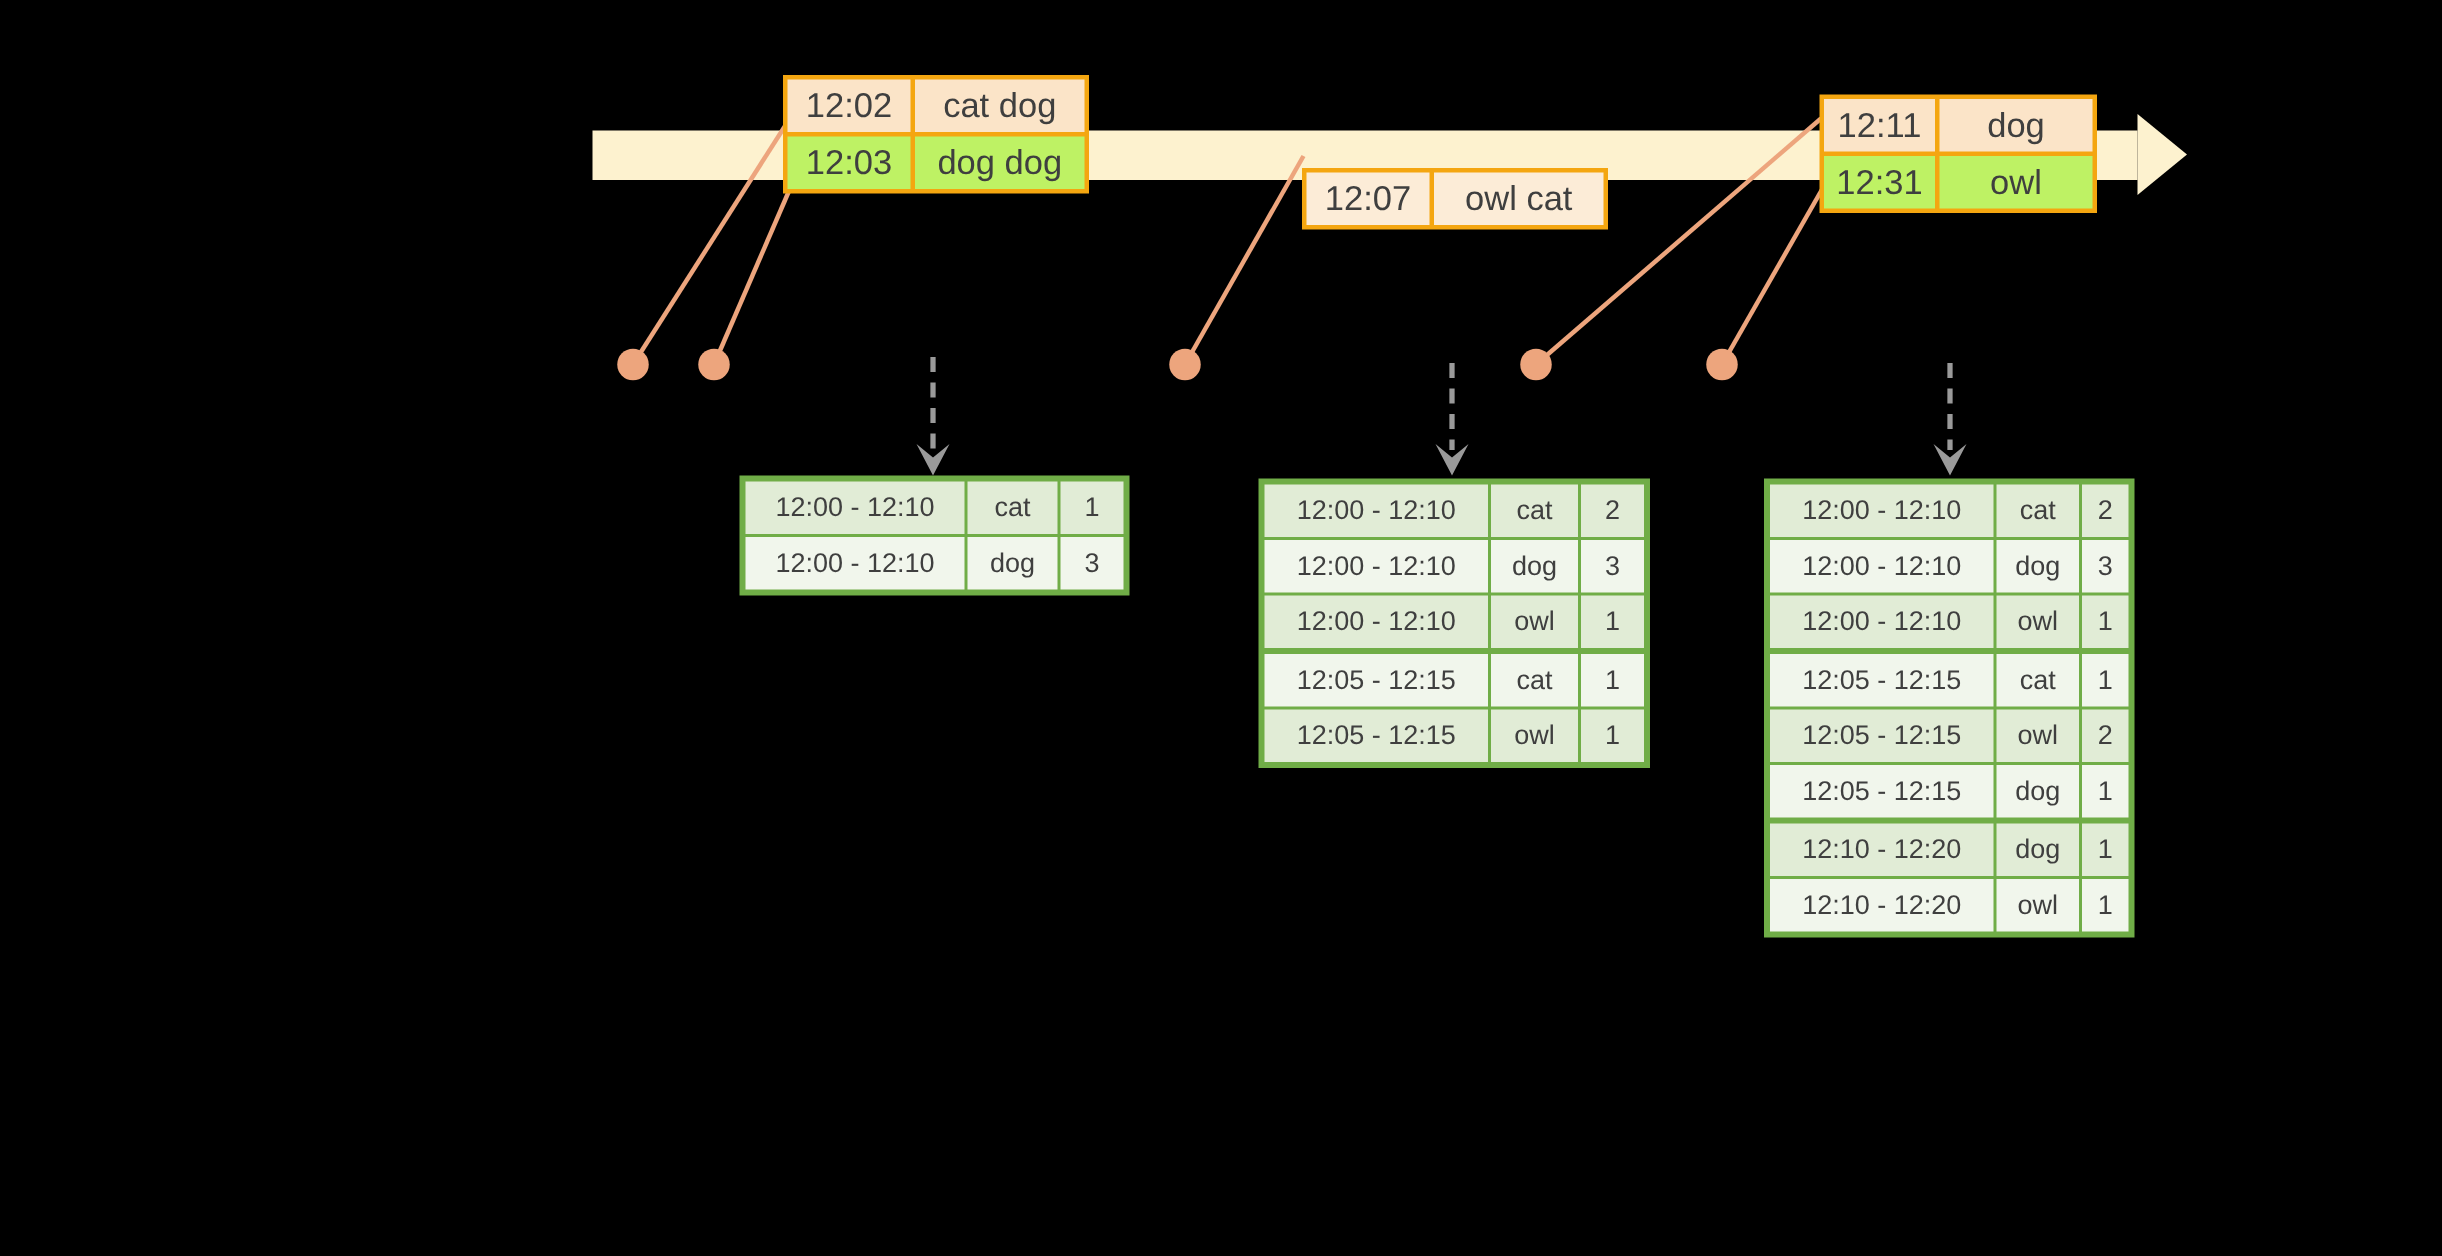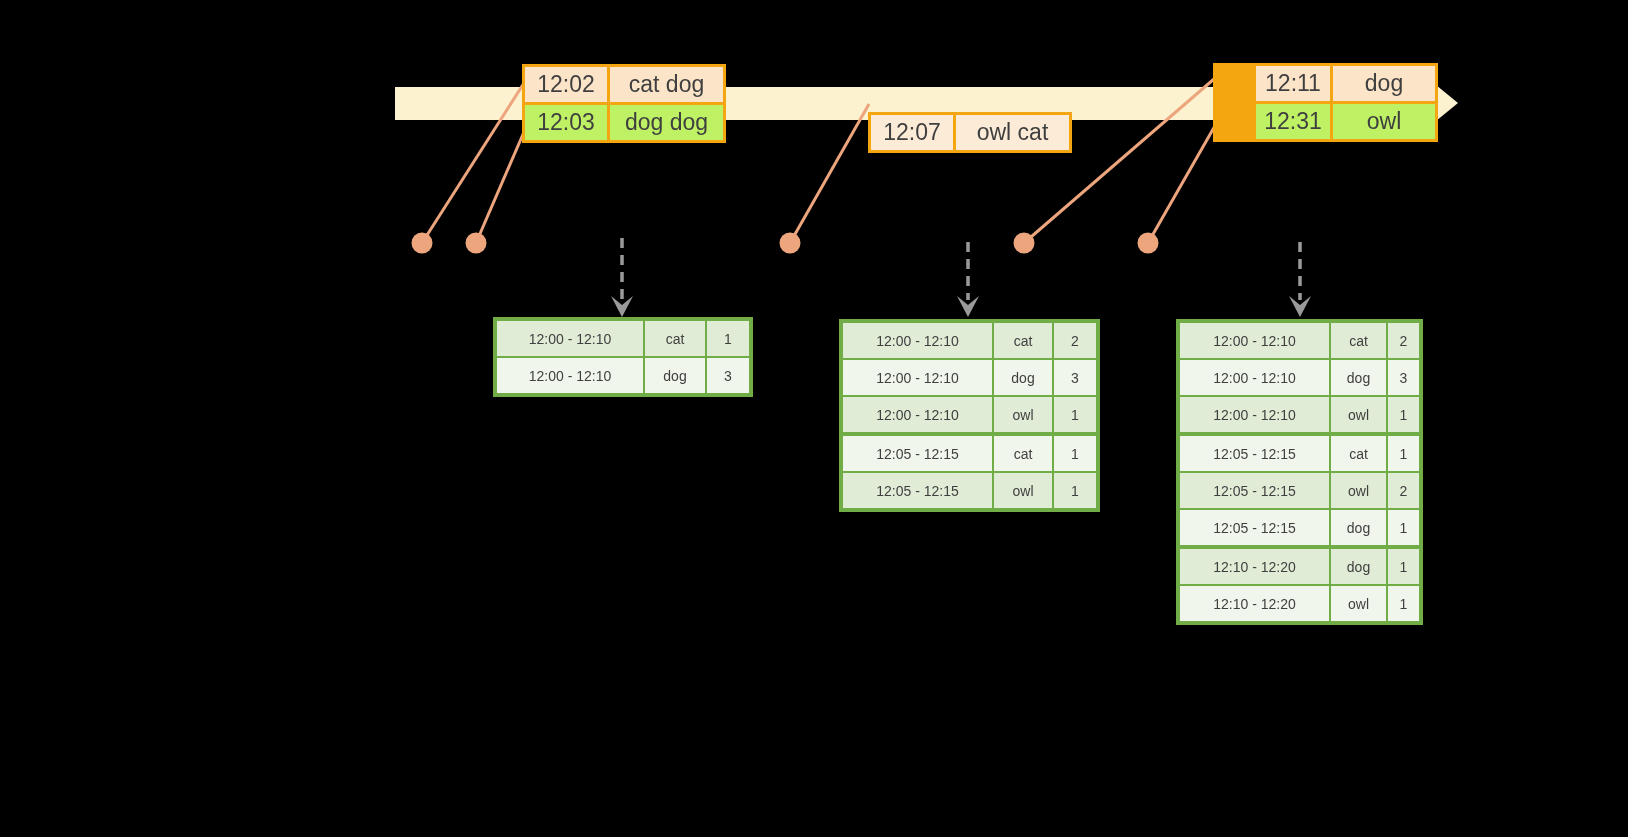--- a/index.html
+++ b/index.html
@@ -3,36 +3,36 @@
 <meta charset="utf-8">
 <style>
   html,body{margin:0;padding:0;background:#000;}
   body{width:1628px;height:837px;overflow:hidden;font-family:"Liberation Sans",sans-serif;}
   .stage{position:relative;width:1628px;height:837px;background:#000;}
   .layer{position:absolute;left:0;top:0;}
 
   
   .etable{position:absolute;background:#f4a610;padding:3px;display:flex;flex-direction:column;gap:3px;}
   .erow{display:grid;gap:3px;}
-  .e1{left:522px;top:64px;} .e1 .erow{grid-template-columns:82px 113px;}
+  .e1{left:522px;top:50px;} .e1 .erow{grid-template-columns:82px 113px;}
   .e2{left:868px;top:84px;margin-top:28px;} .e2 .erow{grid-template-columns:82px 113px;}
-  .e3{left:1213px;top:63px;} .e3 .erow{grid-template-columns:74px 102px;margin-left:40px;}
+  .e3{left:1213px;top:63px;} .e3 .erow{grid-template-columns:74px 102px;}
   .ecell{height:35px;display:flex;align-items:center;justify-content:center;
          font-size:23px;color:#3f3f3f;}
   .ea{background:#fbe4c8;} .eb{background:#bef264;} .em{background:#fcecd7;}
 
   
   .gtable{position:absolute;background:#70ad47;padding:4px;display:flex;flex-direction:column;gap:4px;}
   .ggroup{display:flex;flex-direction:column;gap:2px;}
   .grow{display:grid;gap:2px;}
   .g1{left:493px;top:317px;} .g1 .grow{grid-template-columns:146px 60px 42px;}
   .g2{left:839px;top:319px;} .g2 .grow{grid-template-columns:149px 58px 42px;}
   .g3{left:1176px;top:319px;} .g3 .grow{grid-template-columns:149px 55px 31px;}
   .gcell{height:35px;display:flex;align-items:center;justify-content:center;
-         font-size:14px;color:#3f3f3f;}
+         font-size:18px;color:#3f3f3f;}
   .sa{background:#e1ecd6;} .sb{background:#f1f6ec;}
 </style>
 </head>
 <body>
 
 <div class="stage">
 
   <svg class="layer" width="1628" height="837" viewBox="0 0 1628 837">
 
     <rect x="395" y="87" width="1030" height="33" fill="#fdf2cf"></rect>

